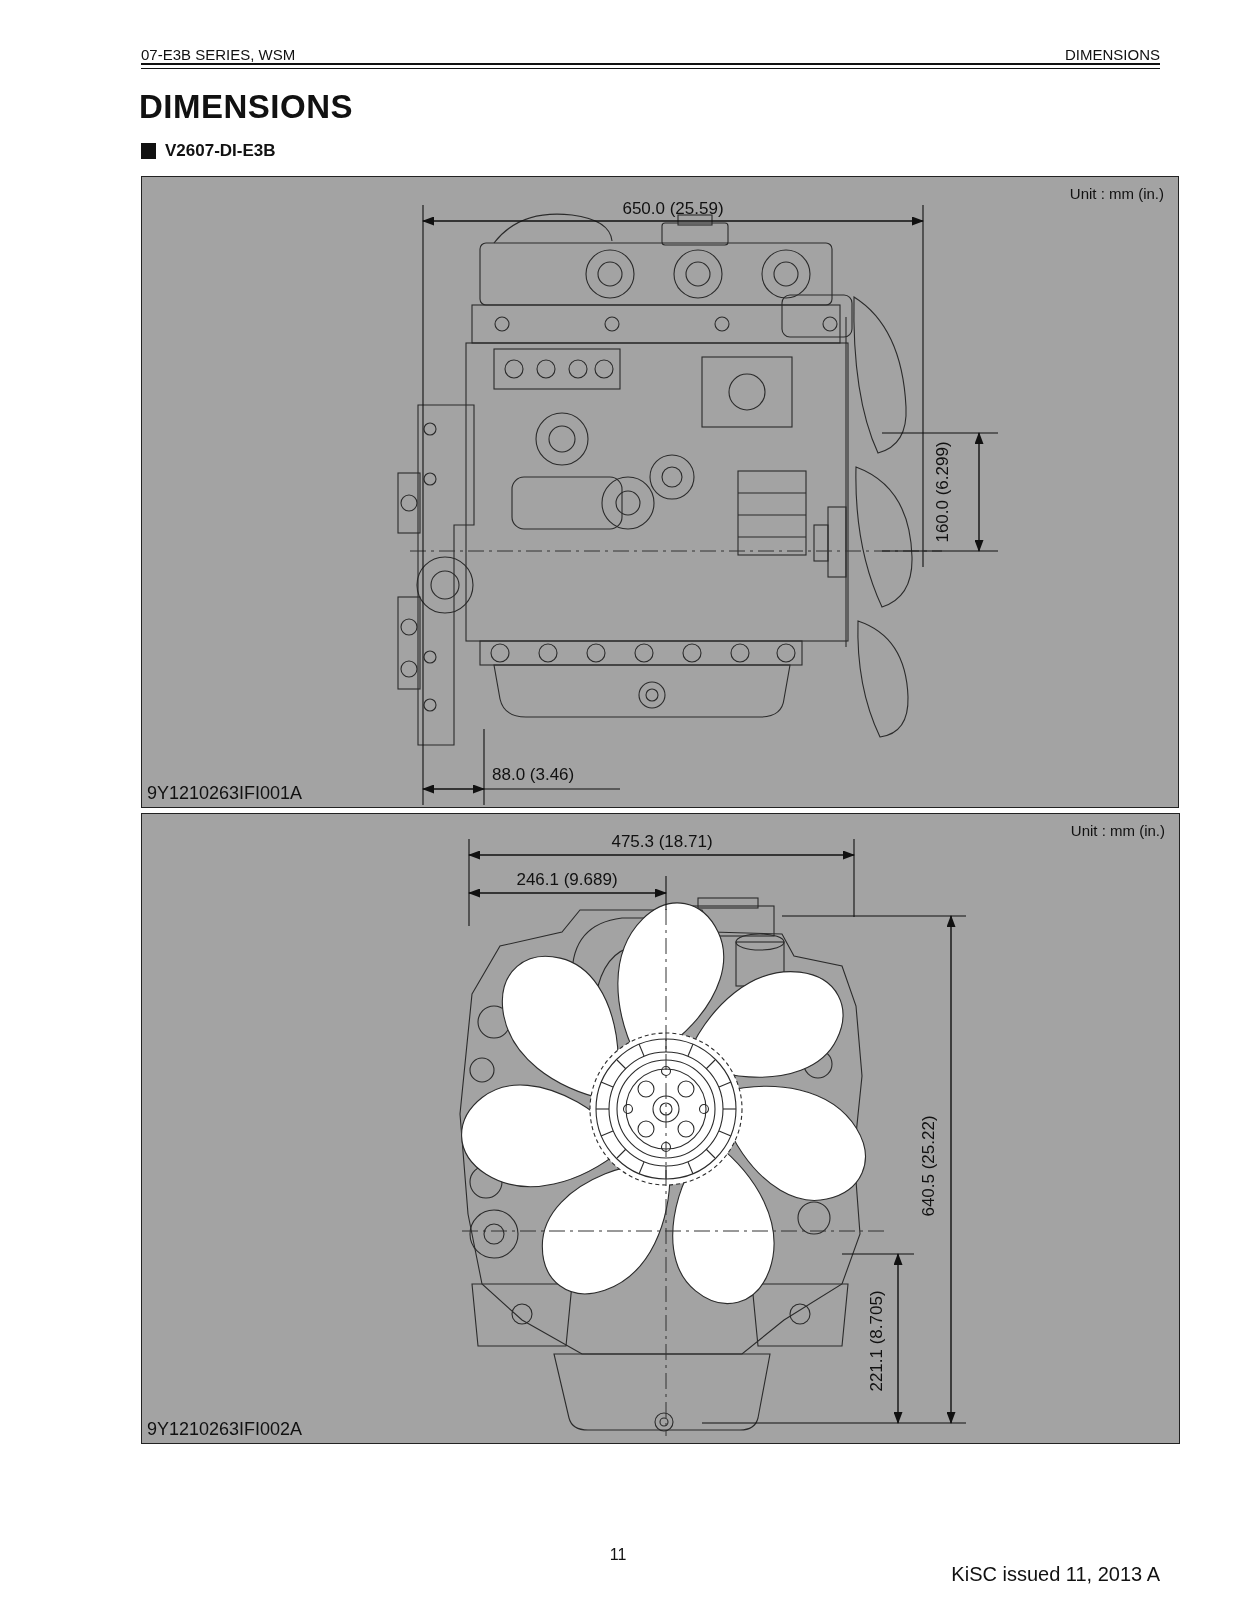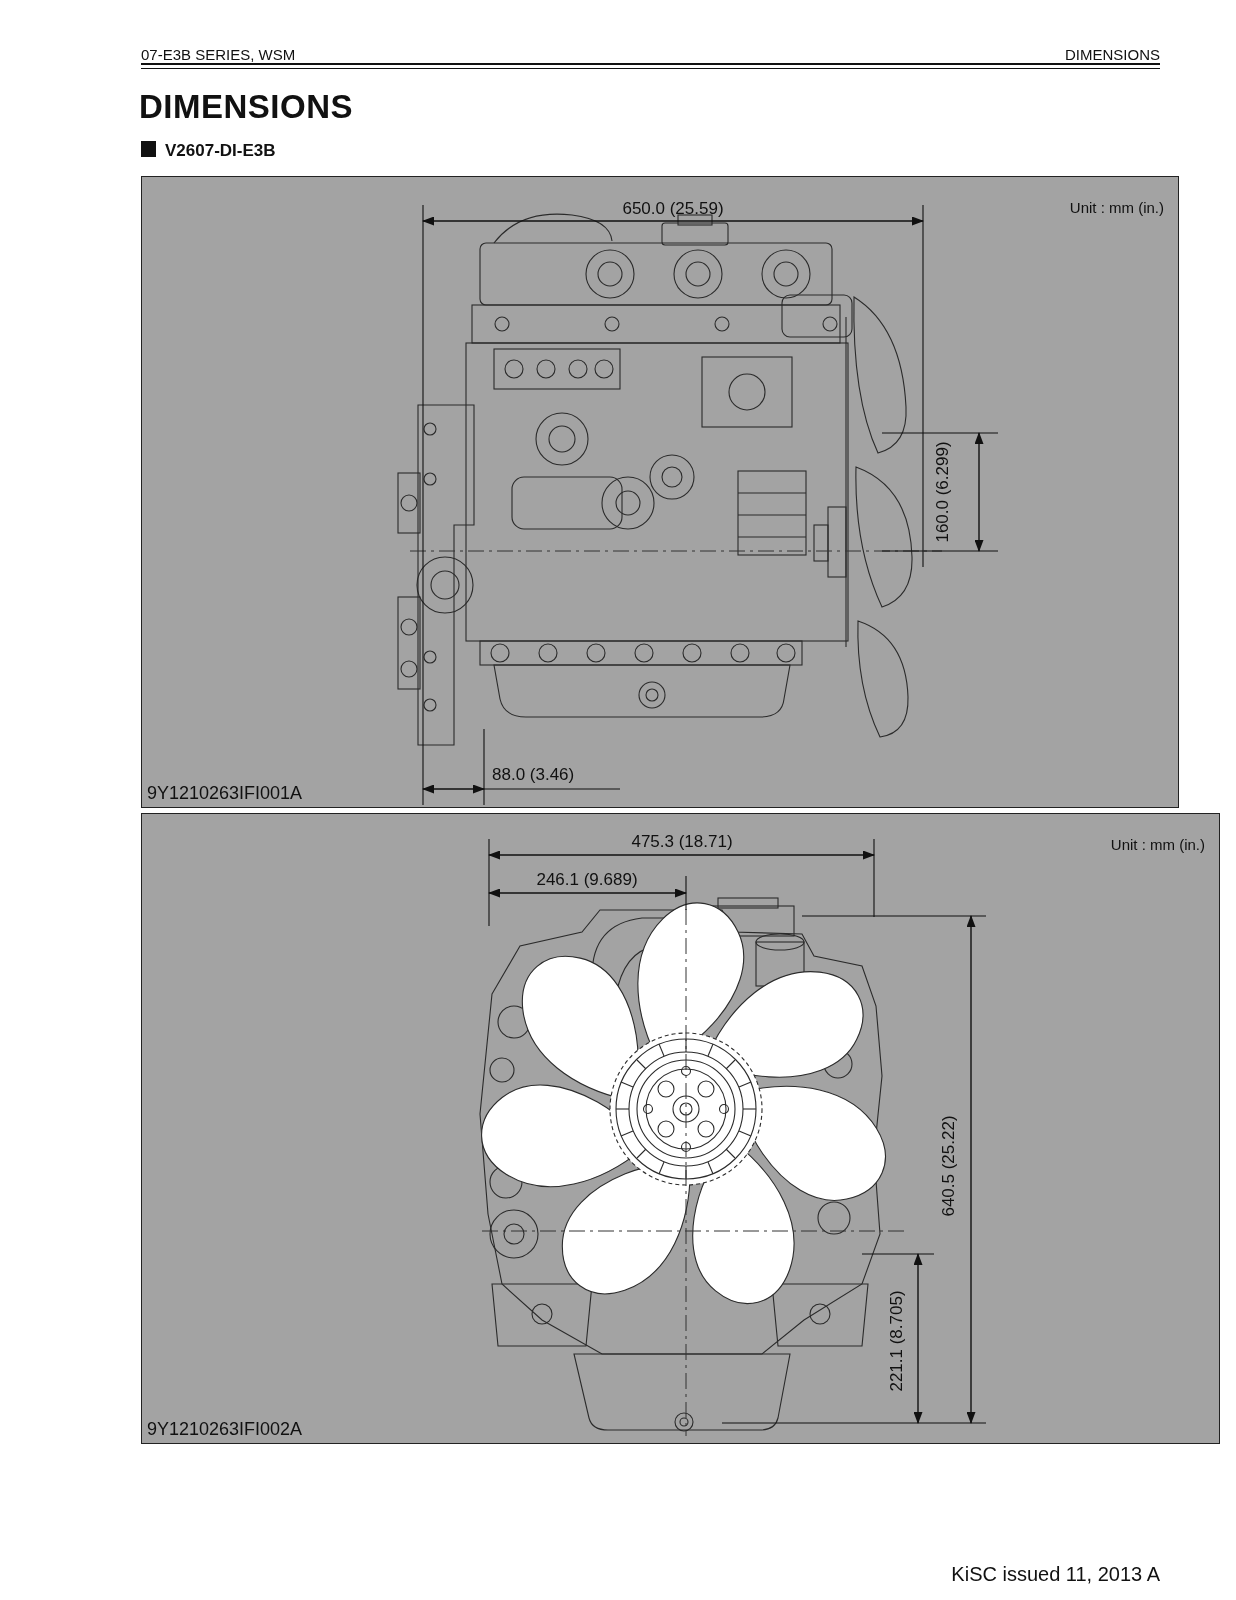--- a/index.html
+++ b/index.html
@@ -6,27 +6,27 @@
   .page{
     position:relative;width:1236px;height:1600px;background:#ffffff;
     font-family:"Liberation Sans",sans-serif;color:#111;overflow:hidden;
     margin:0 auto;
   }
   .hdr-left{position:absolute;left:141px;top:46px;font-size:15px;}
   .hdr-right{position:absolute;right:76px;top:46px;font-size:15px;}
   .hdr-rule{position:absolute;left:141px;right:76px;top:63px;height:3px;
     border-top:2.5px solid #111;border-bottom:1px solid #111;}
   .title{position:absolute;left:139px;top:88px;font-size:33px;font-weight:bold;letter-spacing:.5px;}
-  .section{position:absolute;left:141px;top:141px;display:flex;gap:9px;}
+  .section{position:absolute;left:141px;top:141px;display:flex;align-items:center;gap:9px;}
   .section .sq{width:15px;height:16px;background:#111;flex:none;}
   .section .lbl{font-size:17px;font-weight:bold;}
   .figbox{position:absolute;border:1.6px solid #222;background:#a3a3a3;}
   .fig1{left:141px;top:176px;width:1036px;height:630px;}
-  .fig2{left:141px;top:813px;width:1037px;height:629px;padding-left:40px;}
-  .unit{position:absolute;right:14px;top:22px;font-size:15px;}
+  .fig2{left:141px;top:813px;width:1037px;height:629px;}
+  .unit{position:absolute;right:14px;top:8px;font-size:15px;}
   .figcode{position:absolute;left:5px;bottom:3px;font-size:18px;}
   .fig-svg{position:absolute;left:0;top:0;width:100%;height:100%;}
   .pagenum{position:absolute;left:0;width:100%;top:1546px;text-align:center;font-size:16px;}
   .footer-right{position:absolute;right:76px;top:1563px;font-size:20px;}
   svg text{font-family:"Liberation Sans",sans-serif;font-size:17px;fill:#111;}
   .dim{stroke:#111;stroke-width:1.4;fill:none;}
   .ext{stroke:#111;stroke-width:1.1;fill:none;}
   .cl{stroke:#333;stroke-width:1;fill:none;stroke-dasharray:16 5 3 5;}
   .eng{stroke:#2b2b2b;stroke-width:1.1;fill:none;}
   .engf{stroke:#2b2b2b;stroke-width:1.1;fill:#fff;}
@@ -264,15 +264,16 @@
       <g>
         <line class="ext" x1="700" y1="440" x2="772" y2="440"></line>
         <line class="dim" x1="756" y1="440" x2="756" y2="609" marker-start="url(#ah2)" marker-end="url(#ah2)"></line>
         <text x="740" y="527" text-anchor="middle" transform="rotate(-90 740 527)">221.1 (8.705)</text>
       </g>
     </svg>
     <div class="unit">Unit : mm (in.)</div>
     <div class="figcode">9Y1210263IFI002A</div>
   </div>
 
+  <div class="pagenum">11</div>
   <div class="footer-right">KiSC issued 11, 2013 A</div>
 
 </div>
 
 </body></html>

